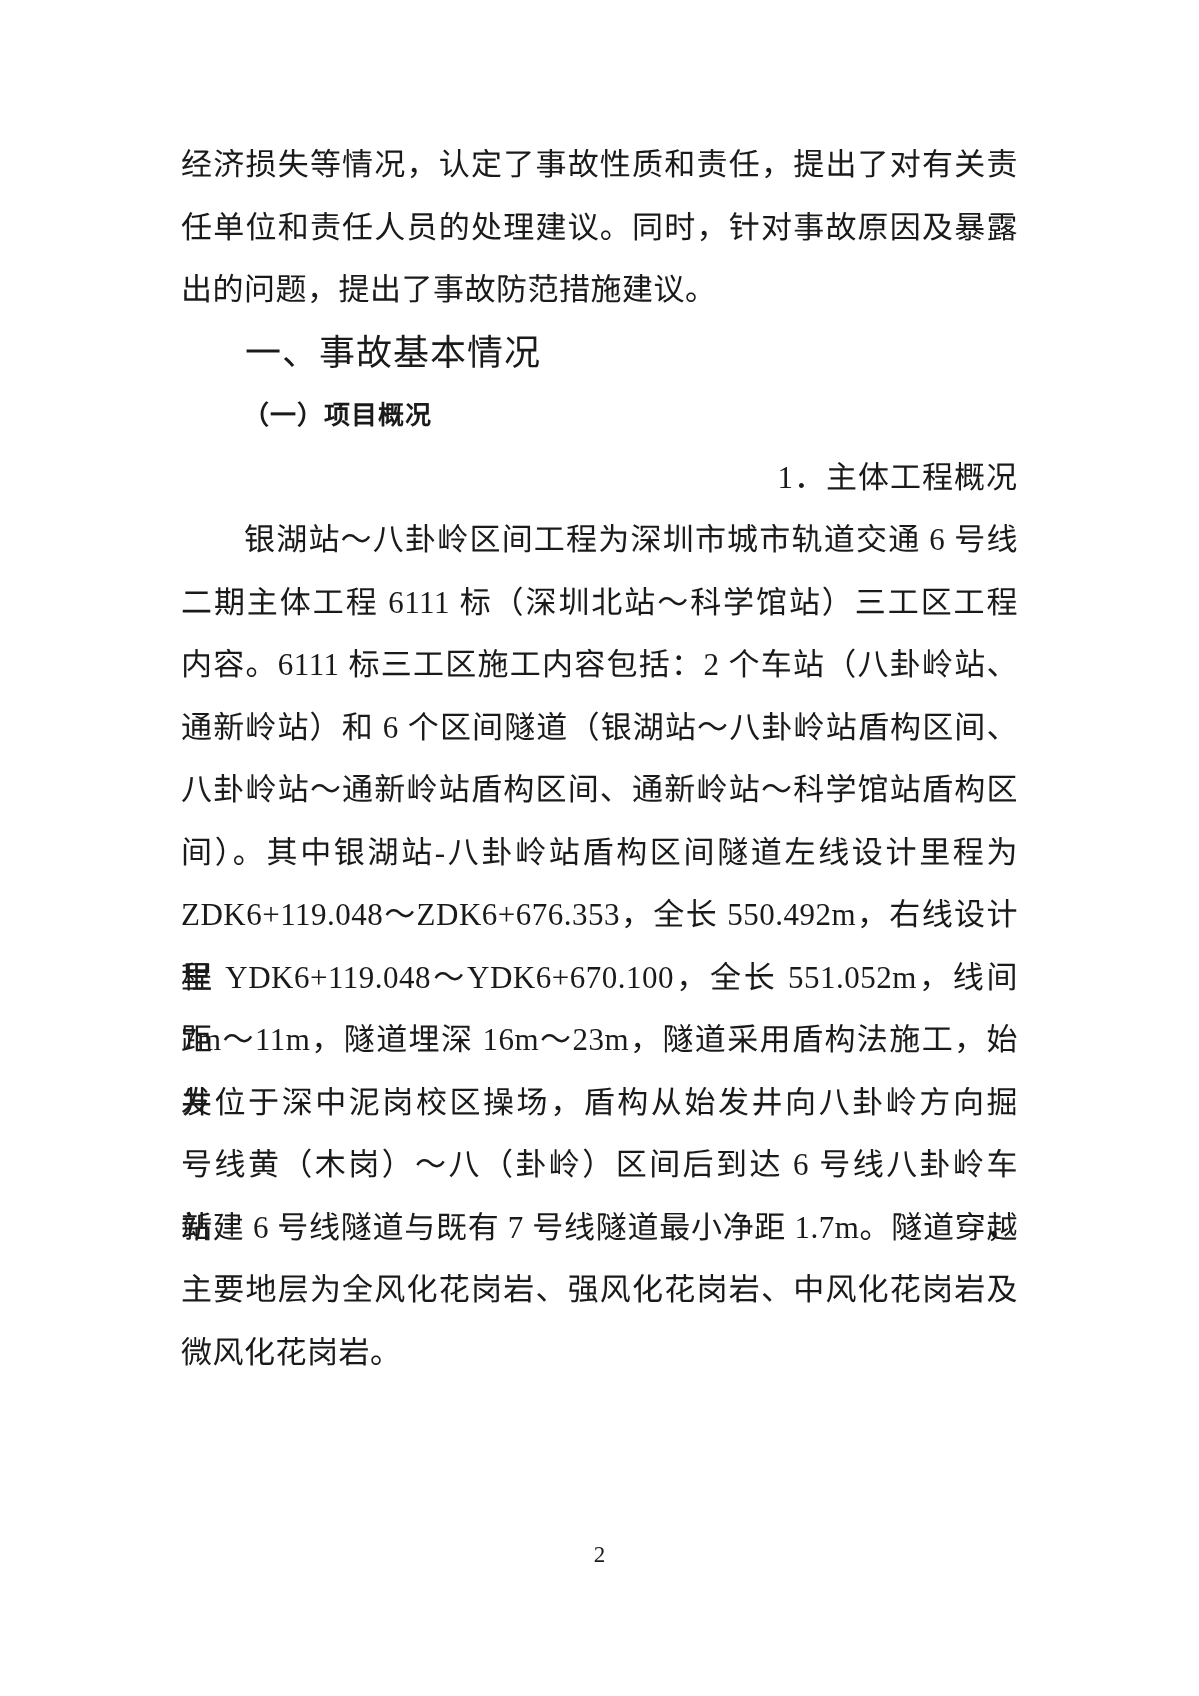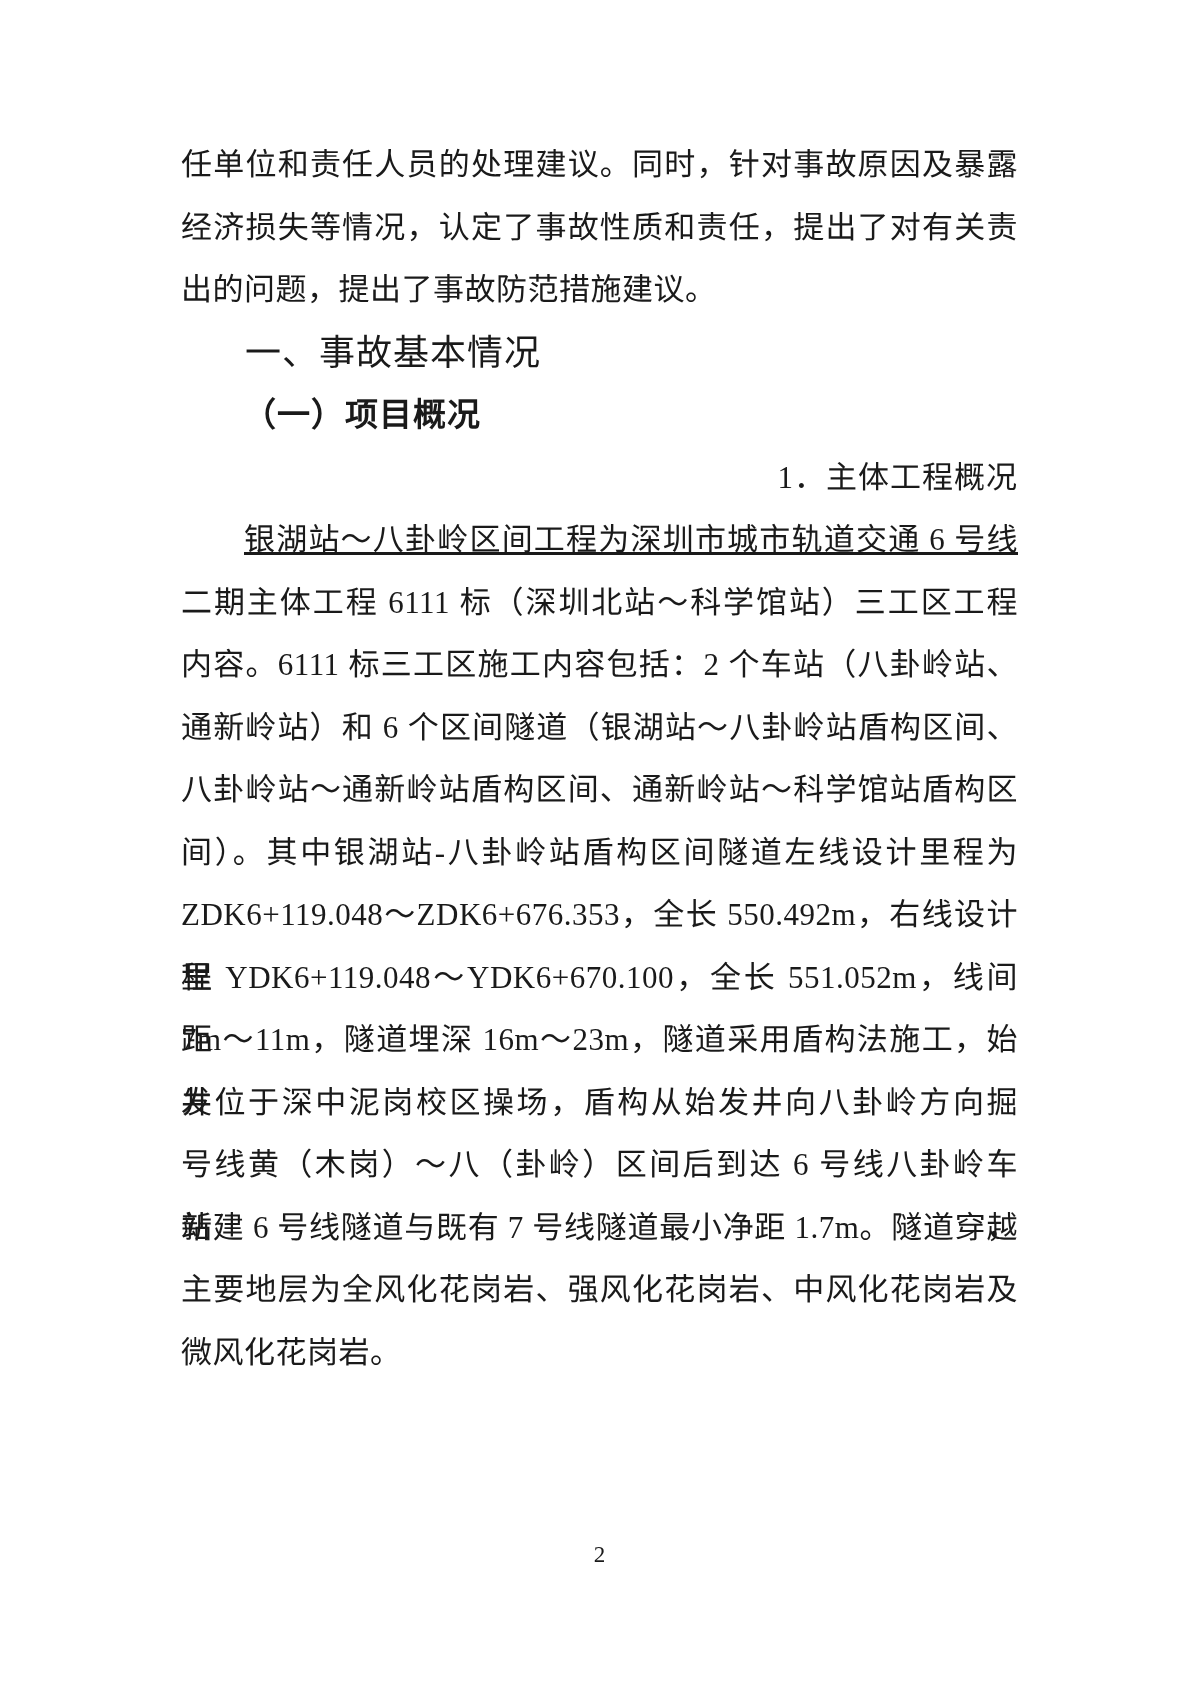--- a/index.html
+++ b/index.html
@@ -31,36 +31,35 @@
     text-justify: inter-ideograph;
     letter-spacing: 0.5px;
     white-space: normal;
   }
   .line.last {
     text-align: right;
     text-align-last: left;
   }
   .line.indent {
     text-indent: 63px;
-    text-decoration: underline;
   }
   .heading-1 {
     font-family: "Liberation Sans", sans-serif;
     font-weight: 400;
     font-size: 36px;
     line-height: 62.5px;
     height: 62.5px;
     text-indent: 64px;
     text-align: left;
     letter-spacing: 1px;
   }
   .heading-2 {
     font-family: "Liberation Sans", sans-serif;
     font-weight: 700;
-    font-size: 33px;
+    font-size: 26px;
     line-height: 62.5px;
     height: 62.5px;
     text-indent: 62px;
     text-align: left;
     letter-spacing: 1px;
   }
   .heading-3 {
     font-size: 31px;
     line-height: 62.5px;
     height: 62.5px;
@@ -79,22 +78,22 @@
     color: #1a1a1a;
     font-family: "Liberation Serif", serif;
   }
 </style>
 </head>
 <body>
 
 <div class="page">
   <div class="content">
 
+    <div class="line">经济损失等情况，认定了事故性质和责任，提出了对有关责</div>
     <div class="line">任单位和责任人员的处理建议。同时，针对事故原因及暴露</div>
-    <div class="line">经济损失等情况，认定了事故性质和责任，提出了对有关责</div>
     <div class="line last">出的问题，提出了事故防范措施建议。</div>
 
     <div class="heading-1">一、事故基本情况</div>
 
     <div class="heading-2">（一）项目概况</div>
 
     <div class="heading-3">1．主体工程概况</div>
 
     <div class="line indent">银湖站～八卦岭区间工程为深圳市城市轨道交通 6 号线</div>
     <div class="line">二期主体工程 6111 标（深圳北站～科学馆站）三工区工程</div>

